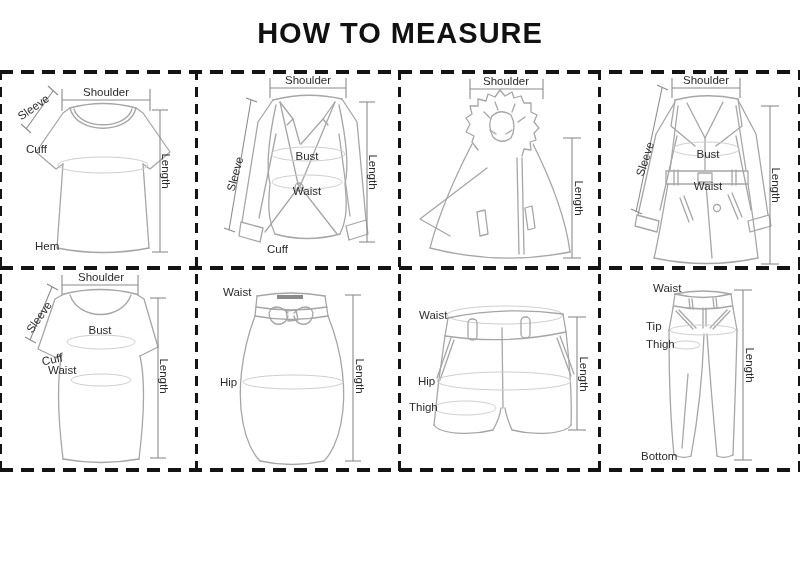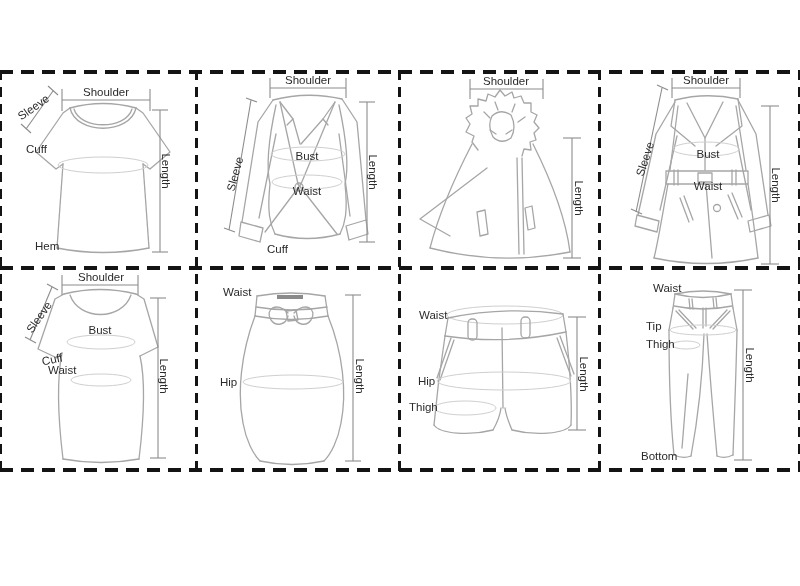--- a/index.html
+++ b/index.html
@@ -18,20 +18,21 @@
   .measure{stroke:#8c8c8c;fill:none;stroke-width:1.1;}
   .fill-dark{fill:#8a8a8a;stroke:none;}
   svg text{font-family:"Liberation Sans",sans-serif;font-size:11.5px;fill:#2b2b2b;}
   .note{position:absolute;left:0;top:470px;width:800px;height:116px;}
 </style>
 </head>
 <body>
 
 <div id="screen">
 
+  <div class="title">HOW TO MEASURE</div>
 
   <div class="hline" style="top:70px"></div>
   <div class="hline" style="top:266px"></div>
   <div class="hline" style="top:468px"></div>
   <div class="vline" style="left:-1px"></div>
   <div class="vline" style="left:195px"></div>
   <div class="vline" style="left:398px"></div>
   <div class="vline" style="left:598px"></div>
   <div class="vline" style="left:798px"></div>
 

